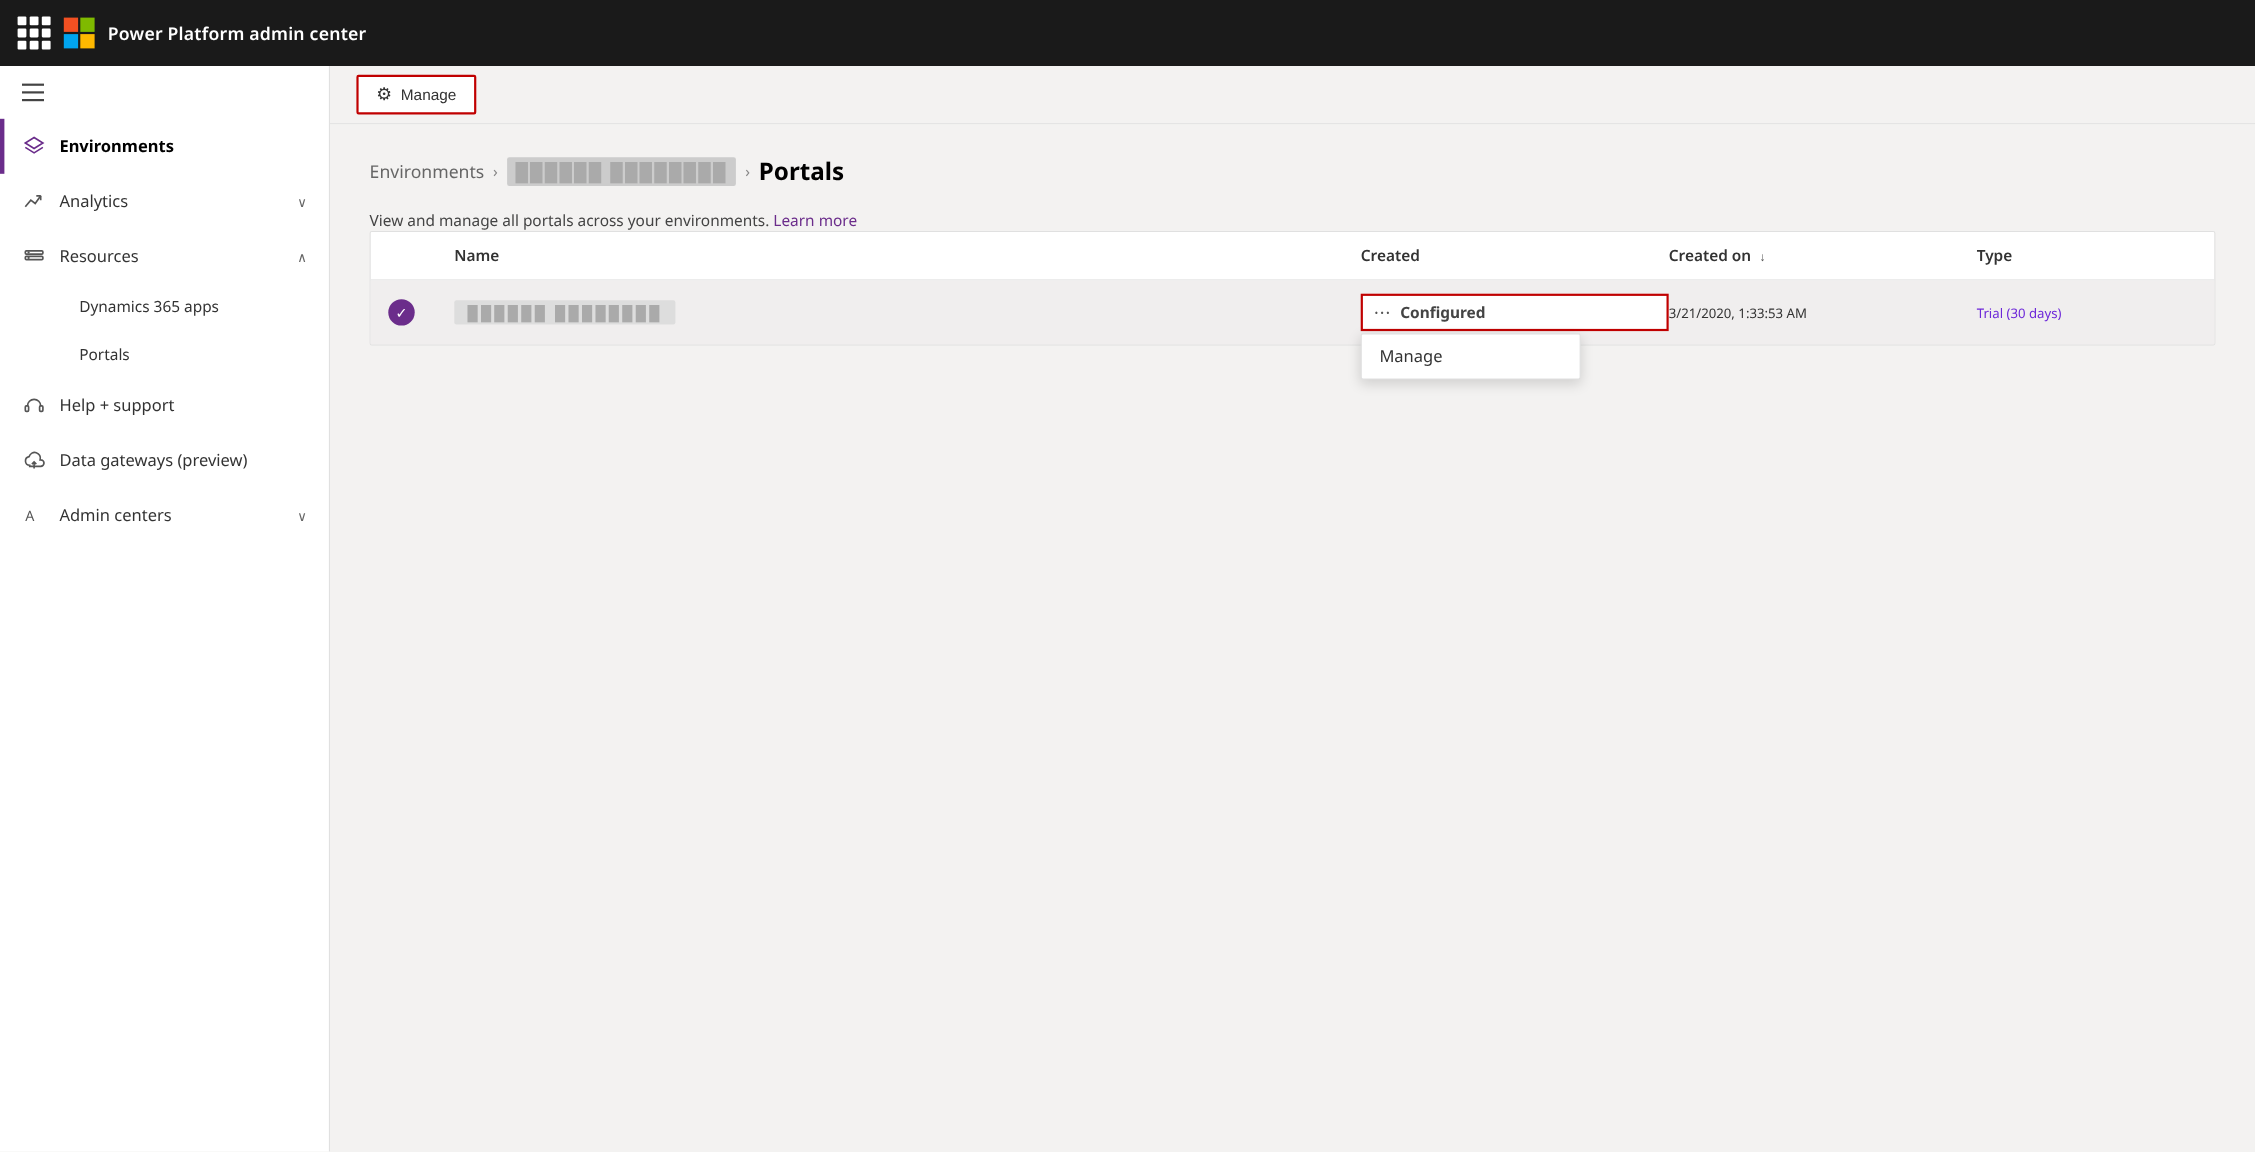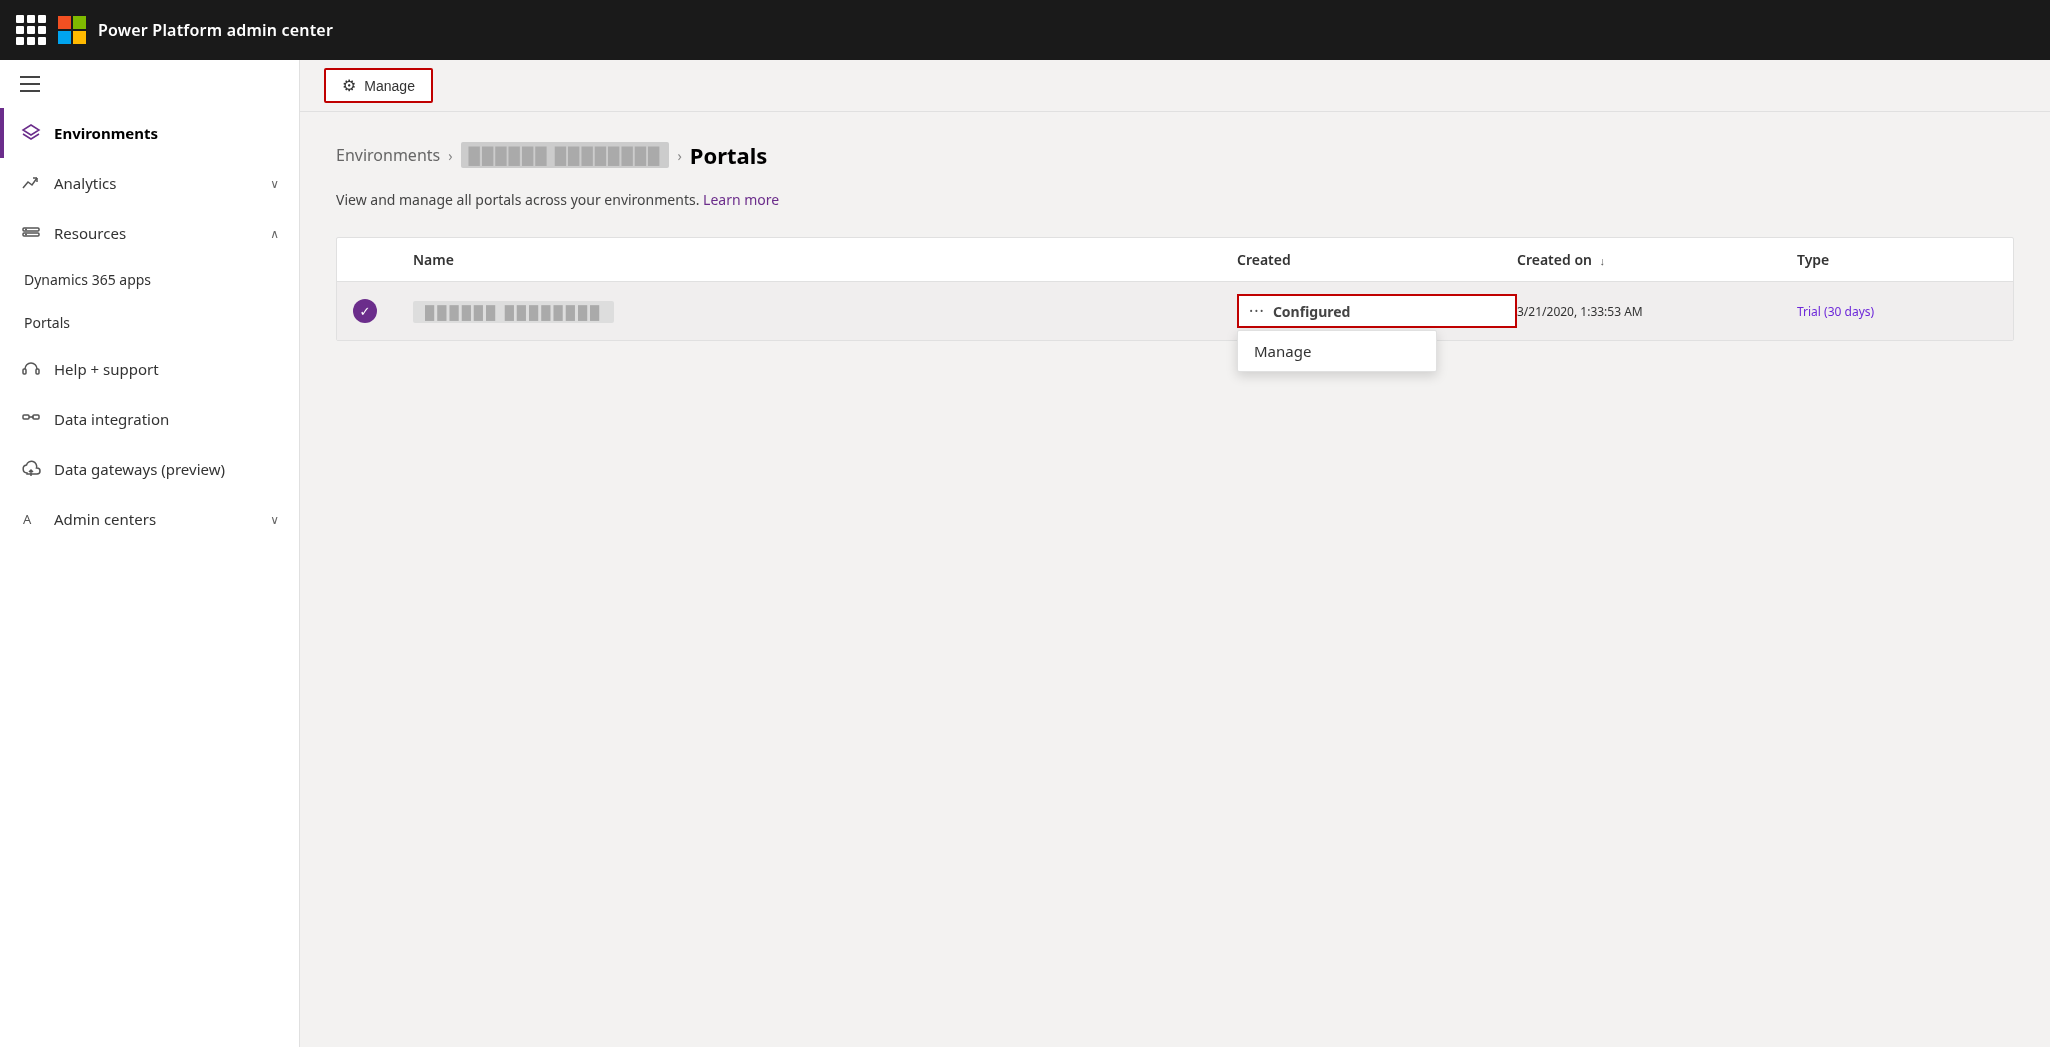--- a/index.html
+++ b/index.html
@@ -99,21 +99,21 @@
       font-size: 16px;
       flex-shrink: 0;
     }
     .nav-chevron {
       font-size: 12px;
       color: #666;
     }
     .nav-sub-item {
       display: flex;
       align-items: center;
-      padding: 12px 20px 12px 24px;
+      padding: 12px 20px 12px 72px;
       cursor: pointer;
       color: #333;
       font-size: 14px;
     }
 
     
     .toolbar-area {
       background: #f3f2f1;
       padding: 8px 24px;
       border-bottom: 1px solid #e0e0e0;
@@ -174,21 +174,20 @@
     .breadcrumb-current {
       color: #000;
       font-size: 22px;
       font-weight: 700;
     }
 
     
     .page-description {
       font-size: 14px;
       color: #444;
-      margin-bottom: 28px;
     }
     .learn-more-link {
       color: #6B2D8B;
       text-decoration: none;
       cursor: pointer;
     }
 
     
     .portals-table {
       background: white;
@@ -360,31 +359,20 @@
         <div class="nav-icon">
           <svg width="20" height="20" viewBox="0 0 20 20" fill="none">
             <path d="M4 10C4 6.686 6.686 4 10 4s6 2.686 6 6" stroke="#555" stroke-width="1.5" fill="none"></path>
             <rect x="2" y="10" width="3" height="5" rx="1" stroke="#555" stroke-width="1.5" fill="none"></rect>
             <rect x="15" y="10" width="3" height="5" rx="1" stroke="#555" stroke-width="1.5" fill="none"></rect>
           </svg>
         </div>
         <span class="nav-item-label">Help + support</span>
       </div>
 
-      <div class="nav-item">
-        <div class="nav-icon">
-          <svg width="20" height="20" viewBox="0 0 20 20" fill="none">
-            <rect x="2" y="6" width="6" height="4" rx="1" stroke="#555" stroke-width="1.5" fill="none"></rect>
-            <rect x="12" y="6" width="6" height="4" rx="1" stroke="#555" stroke-width="1.5" fill="none"></rect>
-            <path d="M8 8h4" stroke="#555" stroke-width="1.5"></path>
-            <path d="M11 7l1 1-1 1" stroke="#555" stroke-width="1.2"></path>
-          </svg>
-        </div>
-        <span class="nav-item-label">Data integration</span>
-      </div>
 
       <div class="nav-item">
         <div class="nav-icon">
           <svg width="20" height="20" viewBox="0 0 20 20" fill="none">
             <path d="M6 14a4 4 0 01-.5-7.94A5 5 0 0115.5 9H16a3 3 0 010 6H6z" stroke="#555" stroke-width="1.5" fill="none"></path>
             <path d="M10 17V11M8 13l2-2 2 2" stroke="#555" stroke-width="1.5" fill="none"></path>
           </svg>
         </div>
         <span class="nav-item-label">Data gateways (preview)</span>
       </div>

